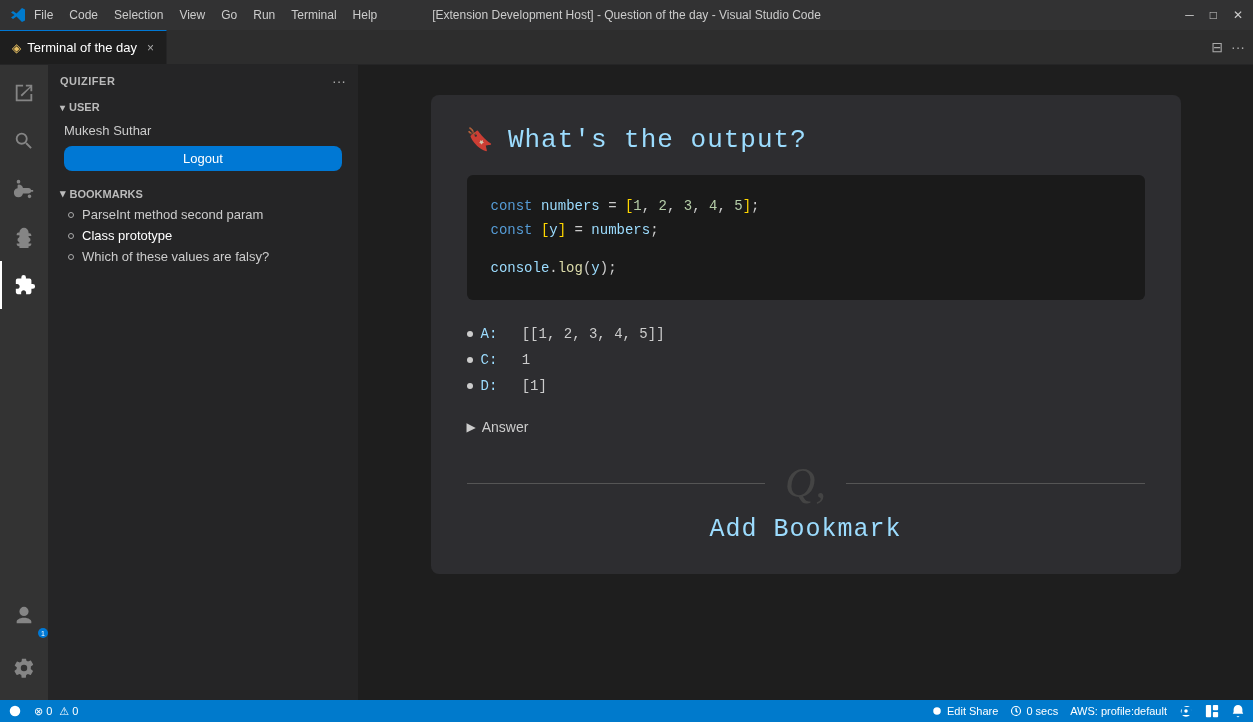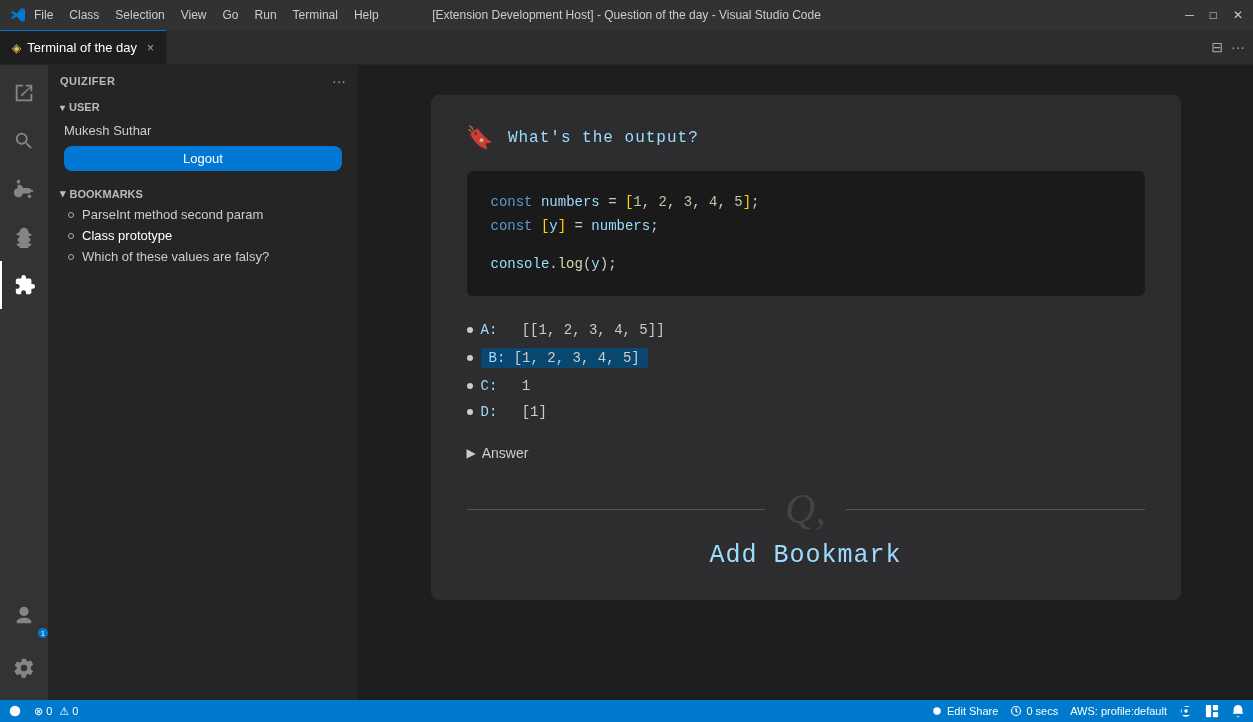--- a/index.html
+++ b/index.html
@@ -287,21 +287,21 @@
       gap: 14px;
       margin-bottom: 20px;
     }
     .bookmark-icon {
       color: #cccccc;
       font-size: 22px;
       opacity: 0.8;
     }
     .question-title {
       font-family: 'Consolas', 'Courier New', monospace;
-      font-size: 16px;
+      font-size: 26px;
       color: #9cdcfe;
       font-weight: 400;
       letter-spacing: 1px;
     }
 
     
     .code-block {
       background: #1a1a1a;
       border-radius: 6px;
       padding: 20px 24px;
@@ -435,21 +435,21 @@
 </head>
 <body>
 
 <div class="title-bar">
   <div class="title-bar-left">
     <svg class="vscode-logo" viewBox="0 0 16 16" fill="none">
       <path d="M12 1L6.5 6.5L3 4L1 5.5L4.5 8L1 10.5L3 12L6.5 9.5L12 15L15 13.5V2.5L12 1Z" fill="#007ACC"></path>
     </svg>
     <div class="title-bar-menu">
       <span>File</span>
-      <span>Class</span>
+      <span>Code</span>
       <span>Selection</span>
       <span>View</span>
       <span>Go</span>
       <span>Run</span>
       <span>Terminal</span>
       <span>Help</span>
     </div>
   </div>
   <div class="title-bar-title">[Extension Development Host] - Question of the day - Visual Studio Code</div>
   <div class="title-bar-controls">
@@ -566,24 +566,20 @@
             <span class="kw">const </span><span class="bracket">[</span><span class="var">y</span><span class="bracket">]</span><span class="op"> = </span><span class="var">numbers</span><span class="op">;</span>
           </div>
           <div style="height:14px"></div>
           <div>
             <span class="var">console</span><span class="op">.</span><span class="fn">log</span><span class="op">(</span><span class="var">y</span><span class="op">);</span>
           </div>
         </div>
 
         <ul class="options-list" id="options-list">
             <li><div class="bullet"></div><span class="option-label">A:</span>&nbsp;<span class="option-value">[[1, 2, 3, 4, 5]]</span></li>
-            <li>
-              <div class="bullet"></div>
-              <span class="option-b"><span class="option-label">B:</span> <span class="option-value">[1, 2, 3, 4, 5]</span></span>
-            </li>
             <li><div class="bullet"></div><span class="option-label">C:</span>&nbsp;<span class="option-value">1</span></li>
             <li><div class="bullet"></div><span class="option-label">D:</span>&nbsp;<span class="option-value">[1]</span></li>
           </ul>
 
         <div class="answer-toggle">
           <span class="arrow">▶</span>
           <span>Answer</span>
         </div>
 
         <div class="bottom-section">

